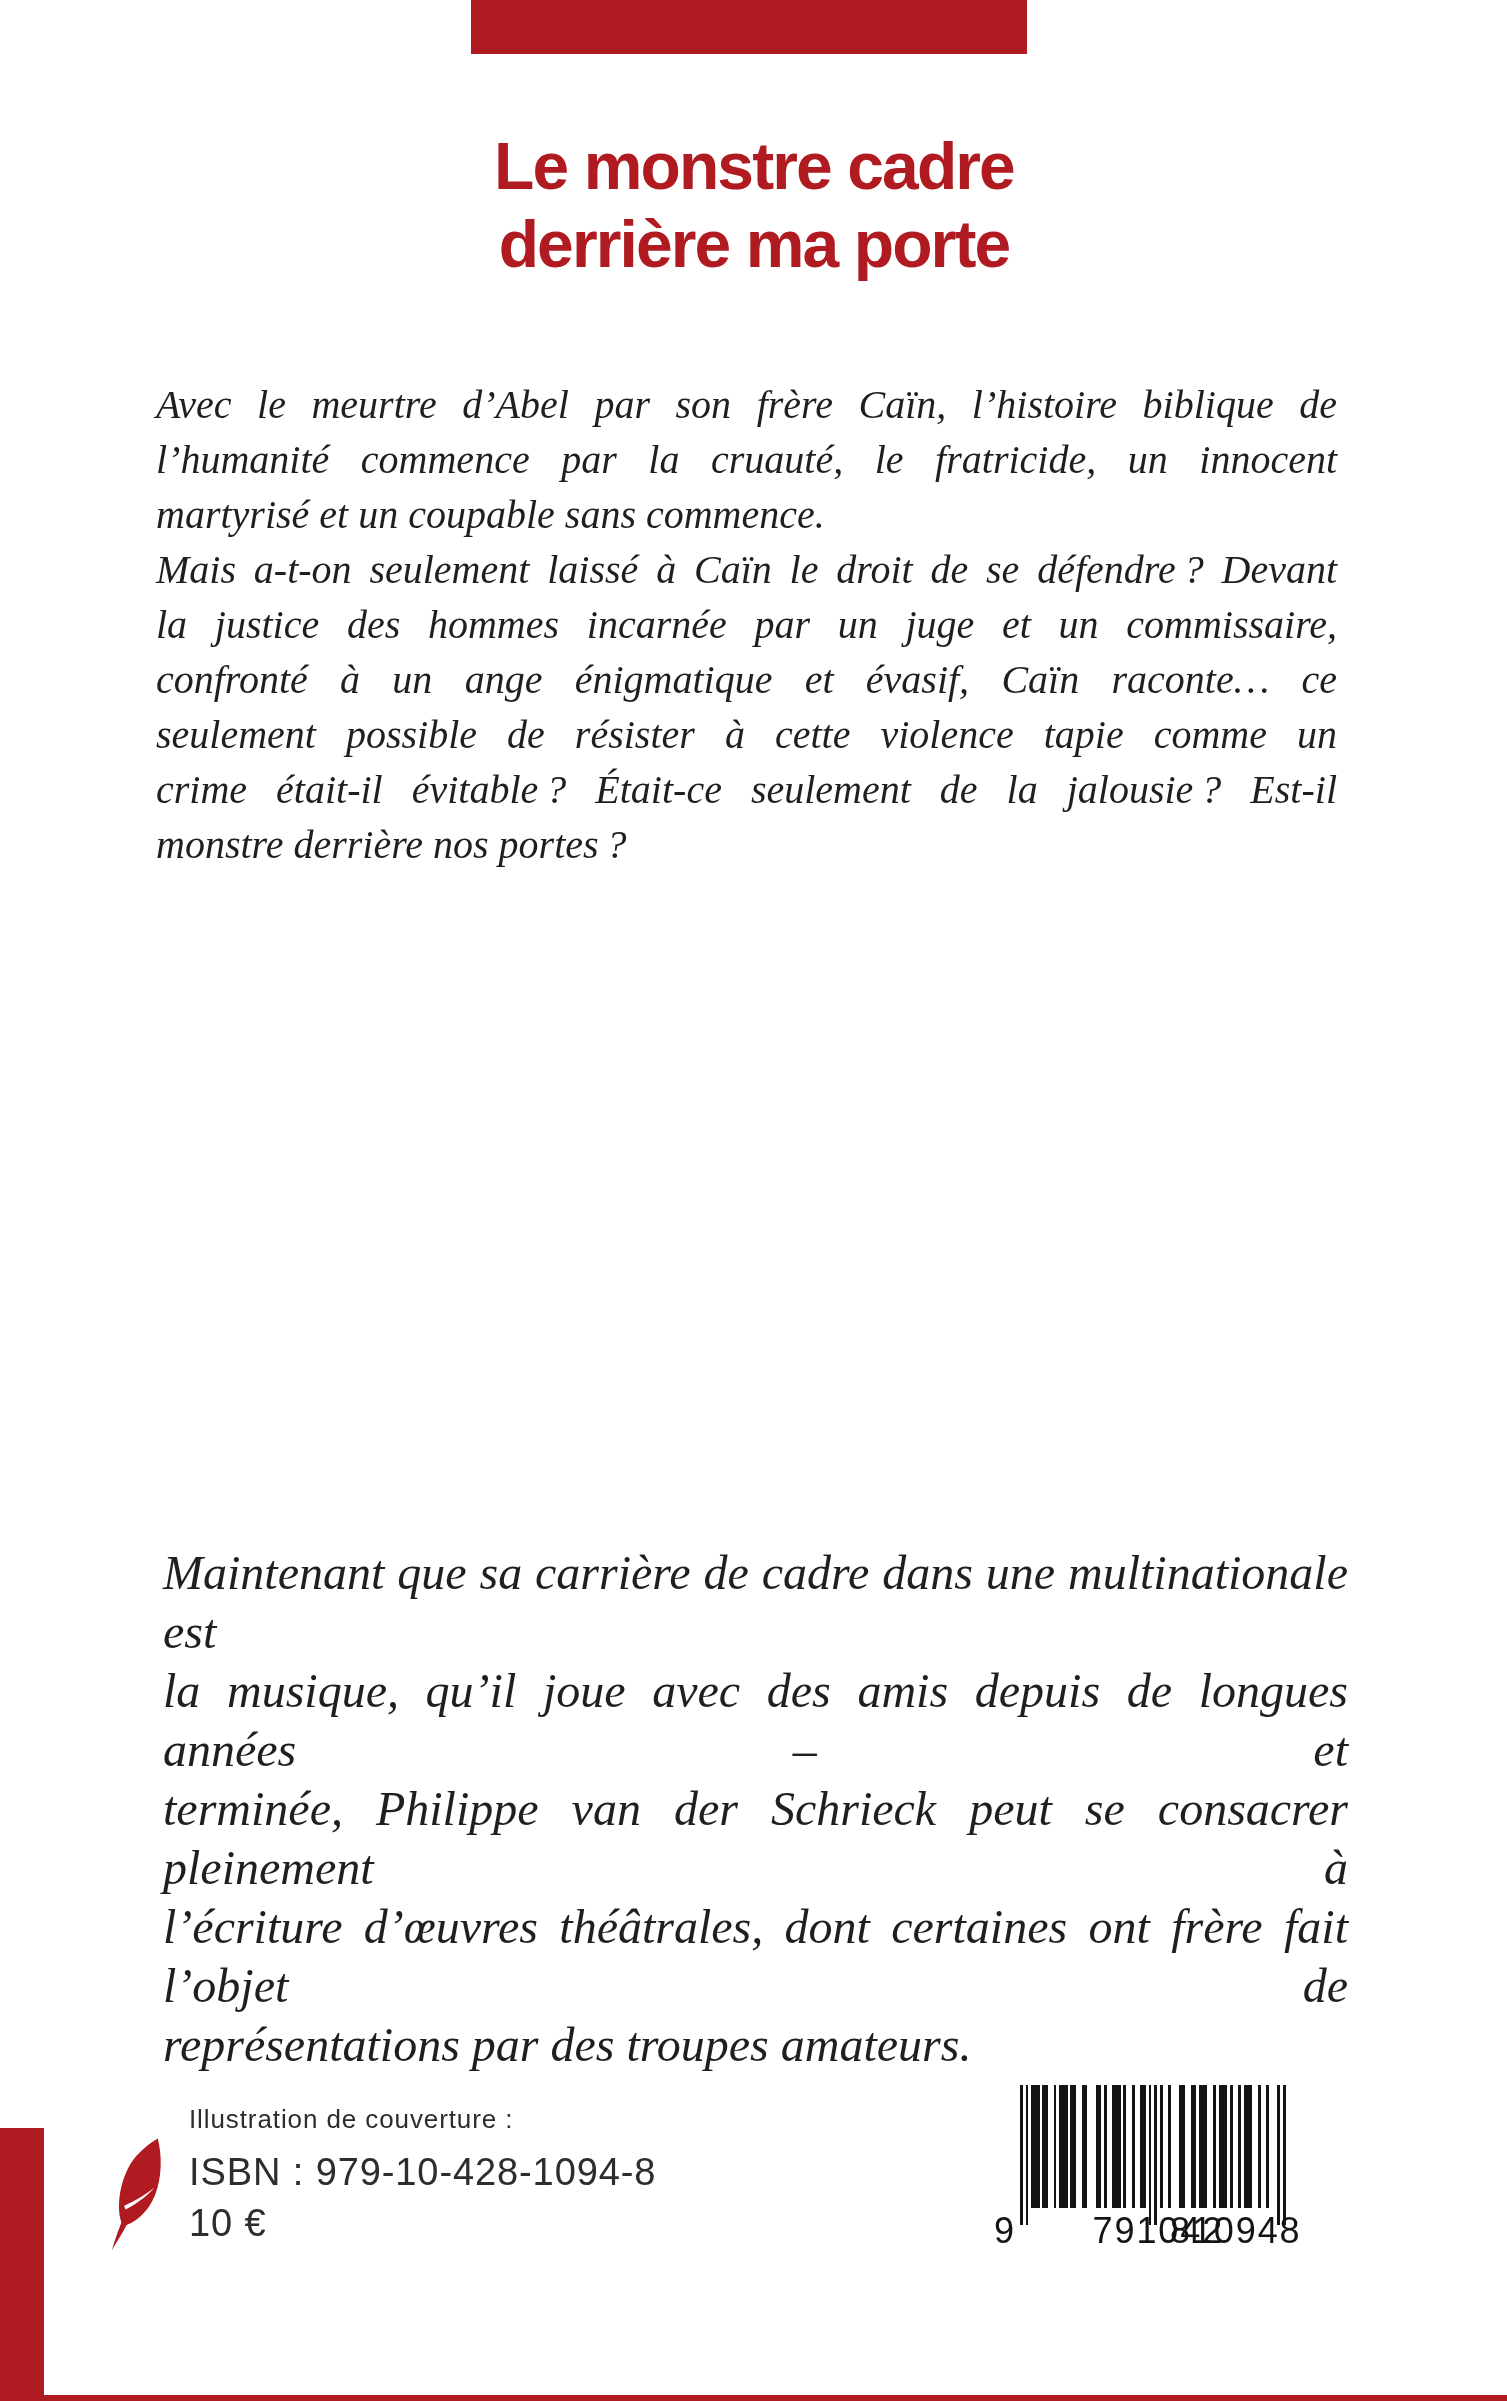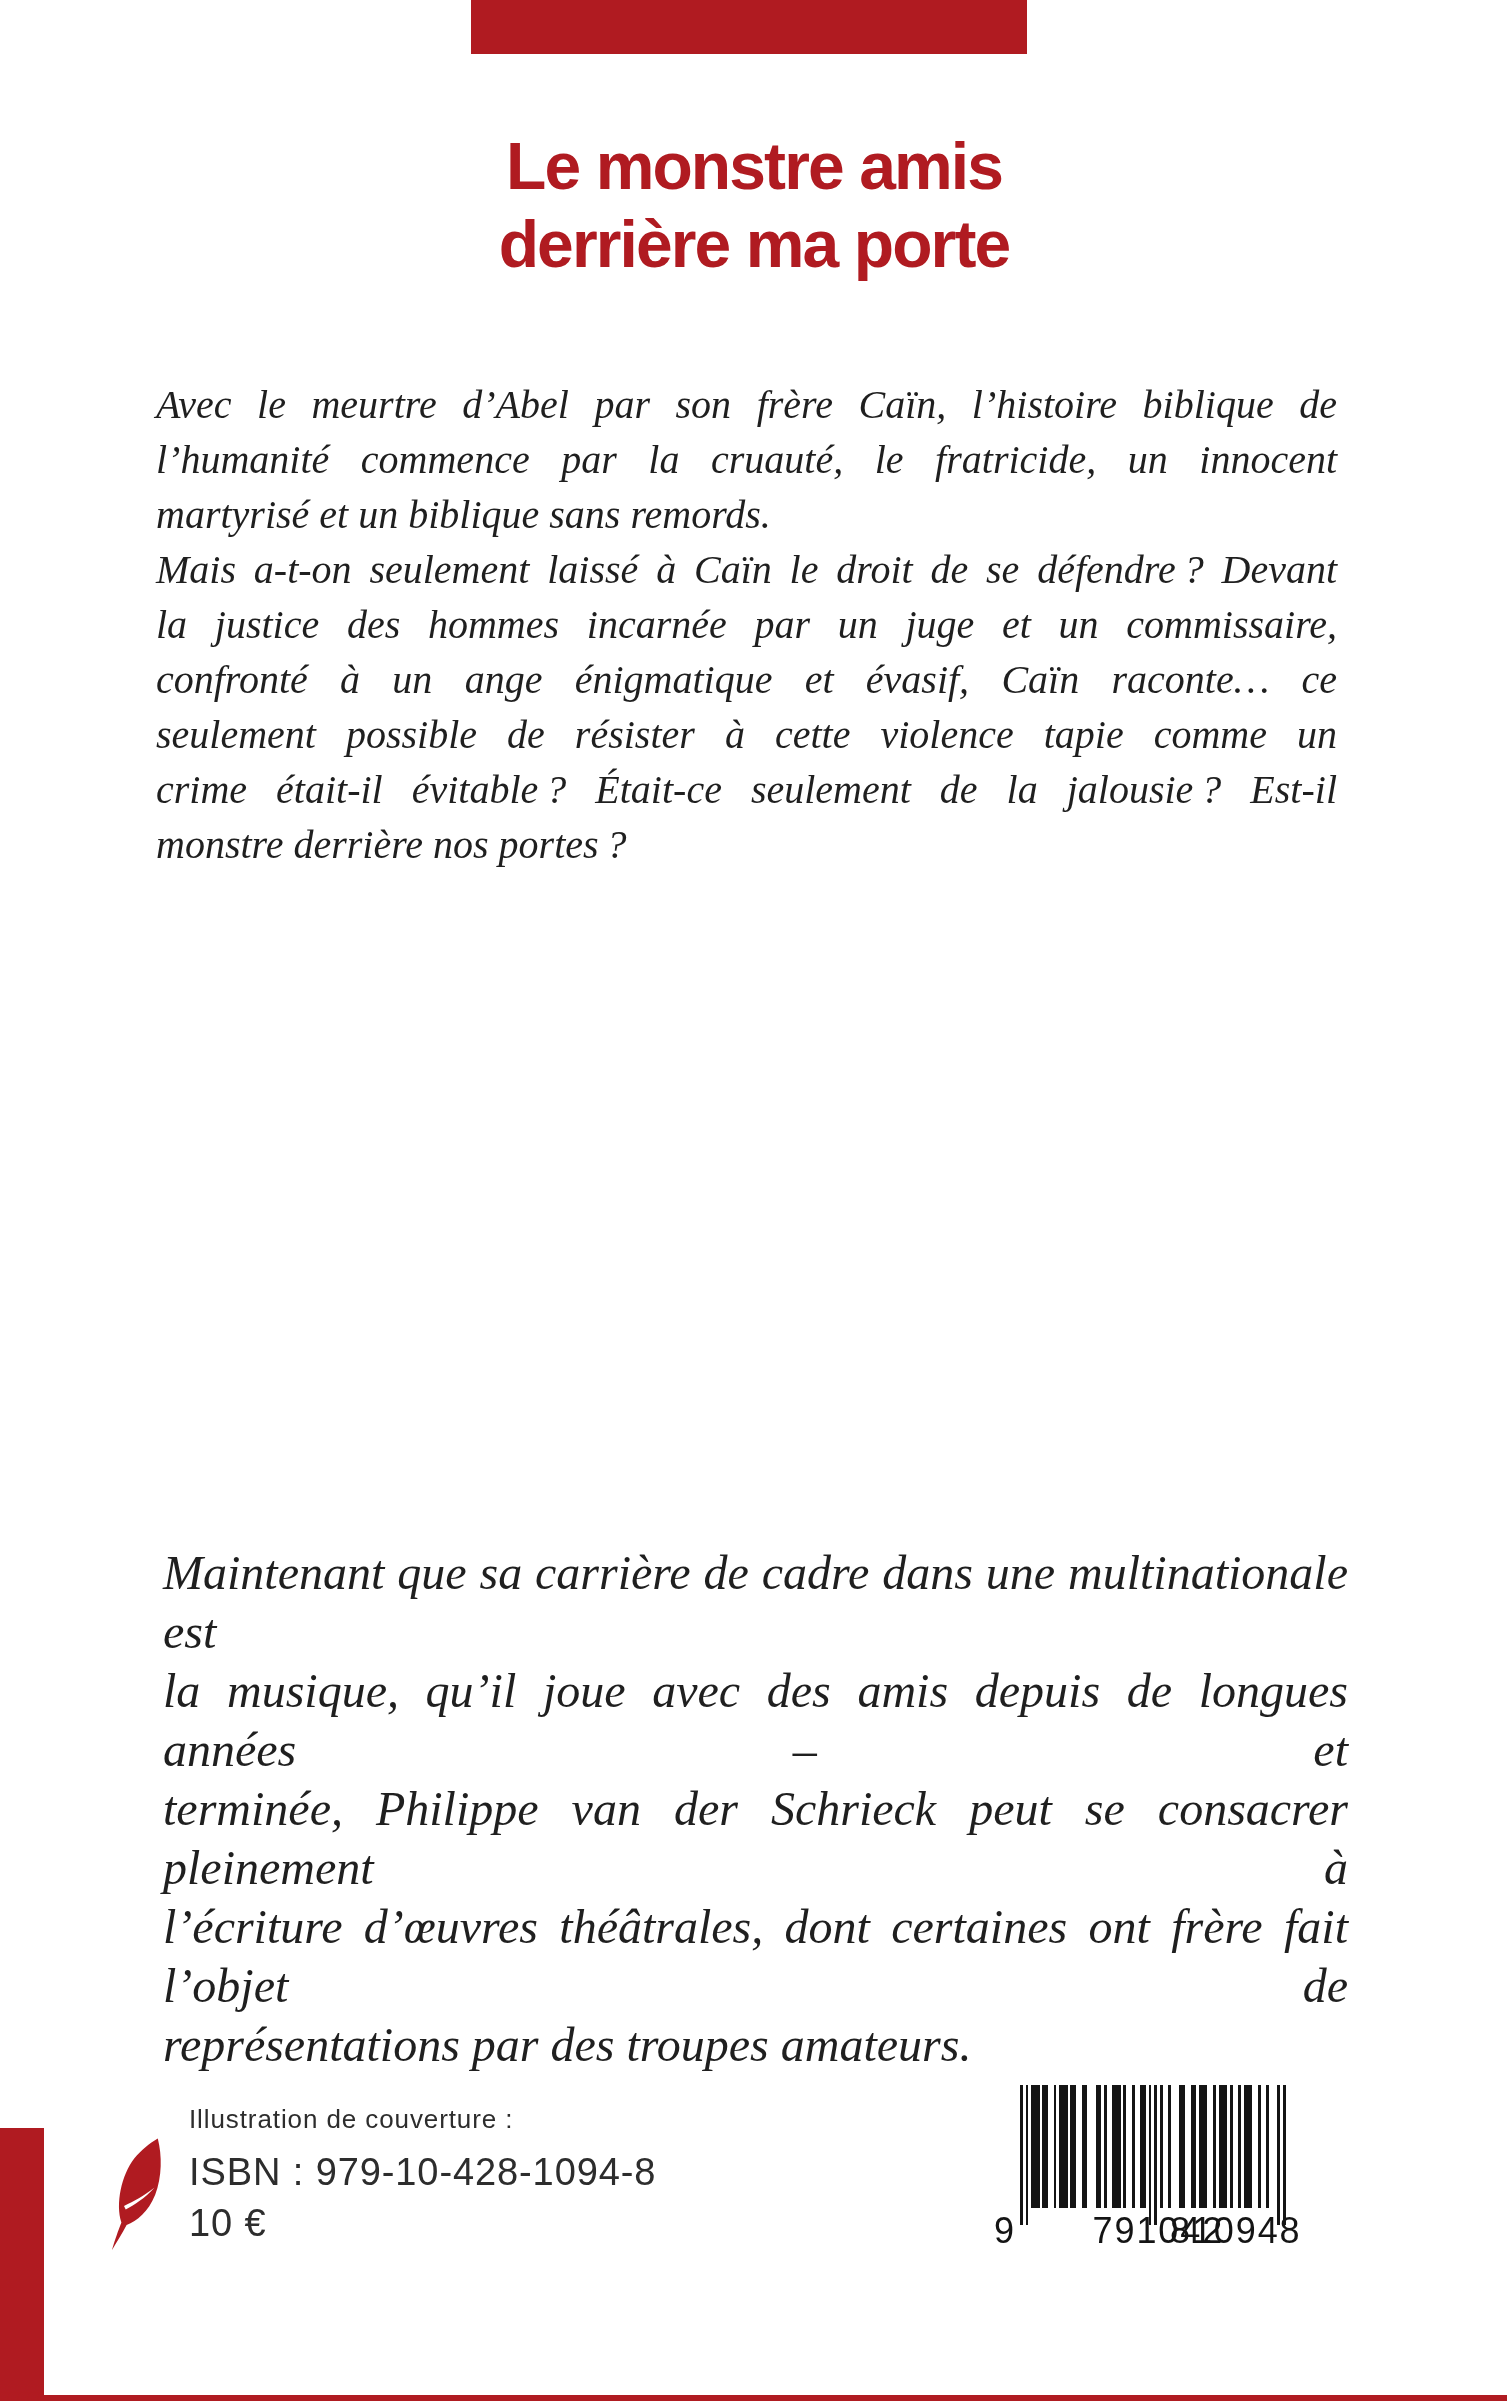--- a/index.html
+++ b/index.html
@@ -121,28 +121,28 @@
   .bc-right { left: 150px; width: 100px; text-align: center; }
 </style>
 </head>
 <body>
 
 <div class="page">
 
   <div class="top-rect"></div>
 
   <div class="title">
-    <span class="tline">Le monstre amis</span>
+    <span class="tline">Le monstre cadre</span>
     <span class="tline">derrière ma porte</span>
   </div>
 
   <div class="synopsis">
     <div class="jline">Avec le meurtre d’Abel par son frère Caïn, l’histoire biblique de</div>
     <div class="jline">l’humanité commence par la cruauté, le fratricide, un innocent</div>
-    <div class="lline">martyrisé et un biblique sans remords.</div>
+    <div class="lline">martyrisé et un coupable sans commence.</div>
     <div class="jline">Mais a-t-on seulement laissé à Caïn le droit de se défendre ? Devant</div>
     <div class="jline">la justice des hommes incarnée par un juge et un commissaire,</div>
     <div class="jline">confronté à un ange énigmatique et évasif, Caïn raconte… ce</div>
     <div class="jline">seulement possible de résister à cette violence tapie comme un</div>
     <div class="jline">crime était-il évitable ? Était-ce seulement de la jalousie ? Est-il</div>
     <div class="lline">monstre derrière nos portes ?</div>
   </div>
 
   <div class="about">
     <div class="jline">Maintenant que sa carrière de cadre dans une multinationale est</div>

